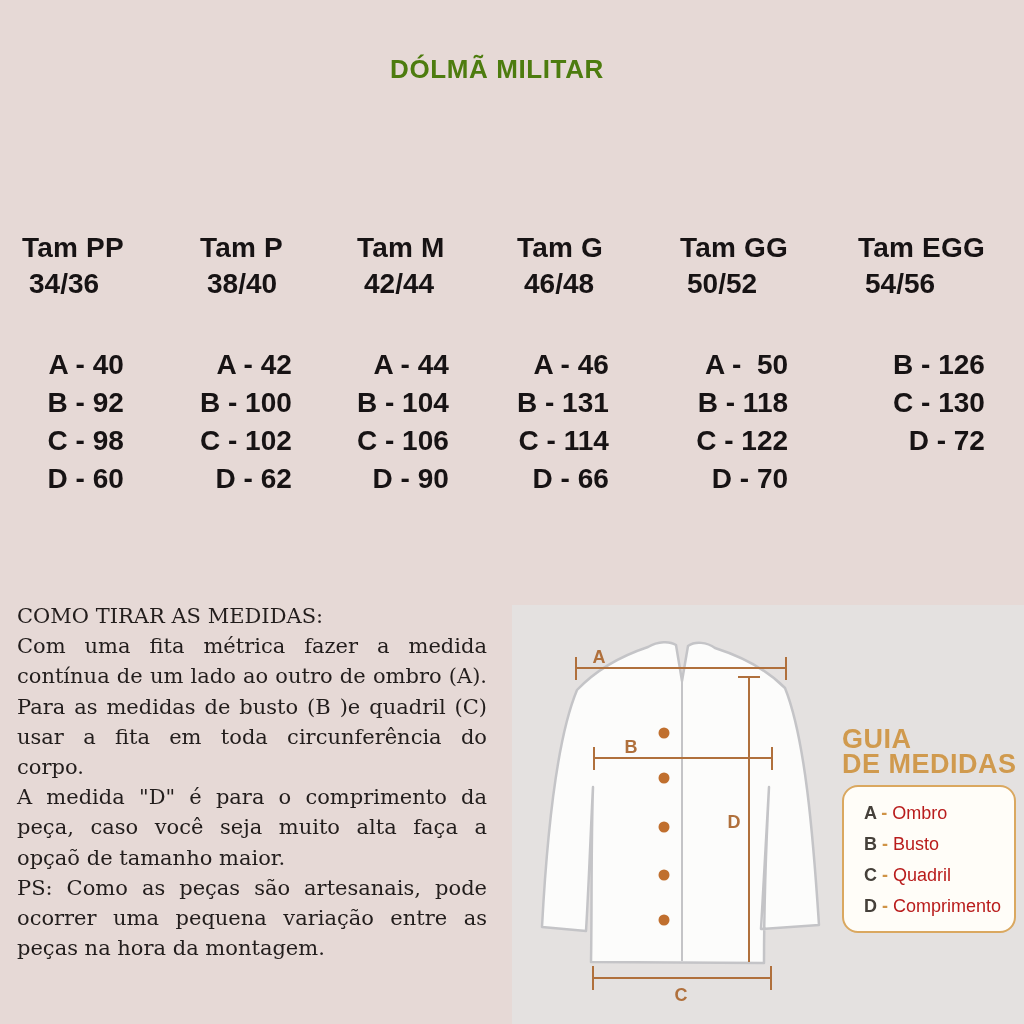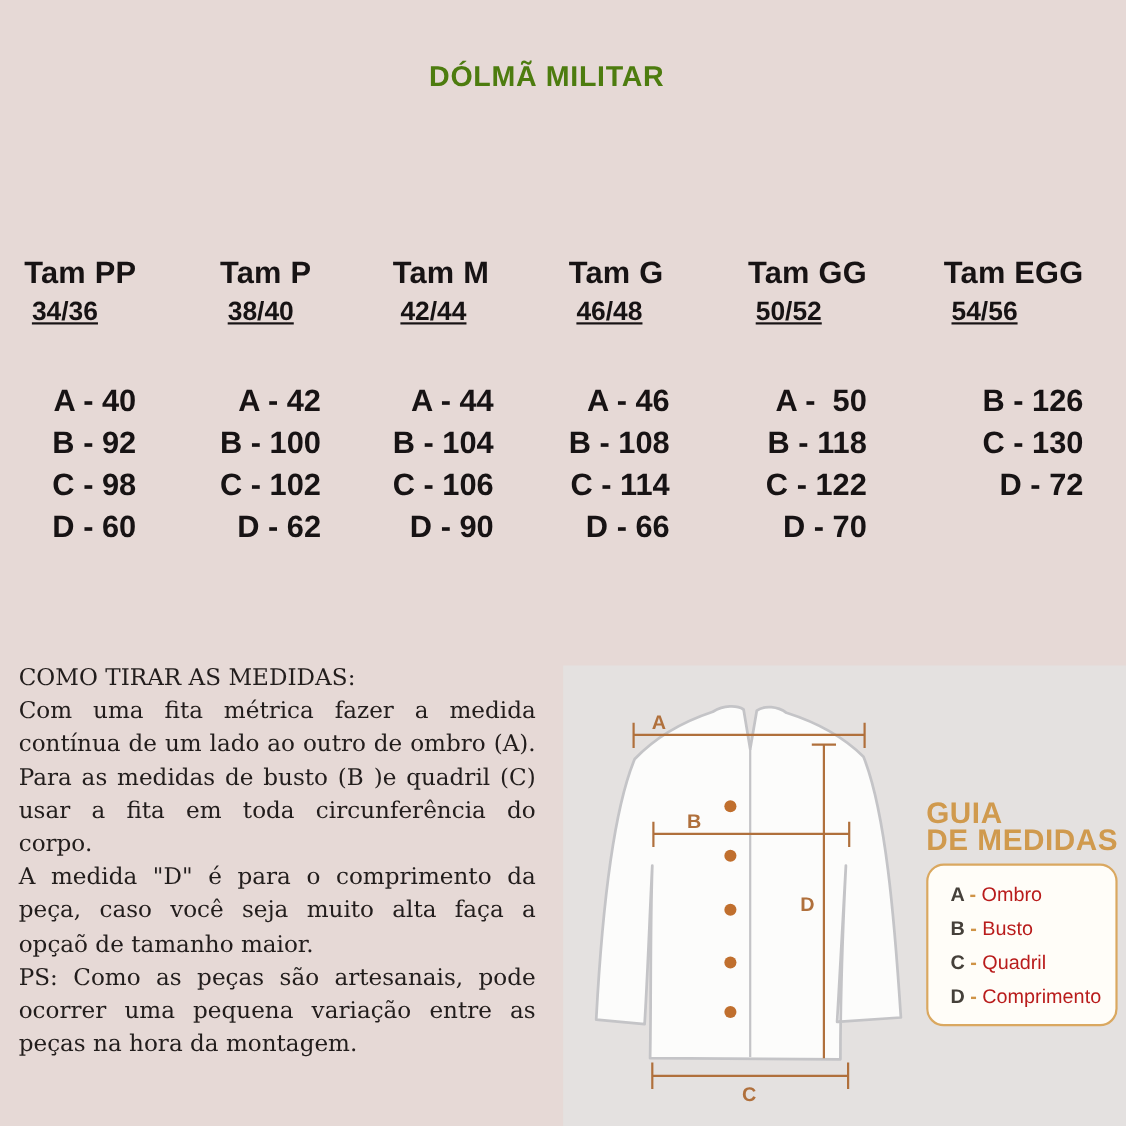--- a/index.html
+++ b/index.html
@@ -20,21 +20,21 @@
     font-size: 26px;
     font-weight: bold;
     letter-spacing: 0.6px;
     color: #4d7c0f;
   }
 
   
   .size-table { position: absolute; top: 232px; left: 0; width: 1024px; height: 270px; }
   .size-col { position: absolute; top: 0; }
   .col-h  { font-size: 28px; line-height: 32px; font-weight: bold; color: #171314; letter-spacing: 0.2px; }
-  .col-r  { font-size: 24px; line-height: 32px; font-weight: bold; color: #171314; margin-top: 4px; margin-left: 7px; text-decoration: underline; }
+  .col-r  { font-size: 28px; line-height: 32px; font-weight: bold; color: #171314; margin-top: 4px; margin-left: 7px; }
   .col-rows { margin-top: 46px; }
   .col-row { font-size: 28px; height: 38px; line-height: 38px; font-weight: bold; color: #171314; white-space: pre; text-align: right; }
 
   
   .instructions {
     position: absolute;
     left: 17px; top: 601px; width: 470px;
     font-family: "DejaVu Serif", serif;
     font-size: 21px;
     line-height: 30.2px;
@@ -109,21 +109,21 @@
           <div class="col-row">B - 104</div>
           <div class="col-row">C - 106</div>
           <div class="col-row">D - 90</div>
         </div>
       </div>
       <div class="size-col" style="left: 517px;">
         <div class="col-h">Tam G</div>
         <div class="col-r">46/48</div>
         <div class="col-rows">
           <div class="col-row">A - 46</div>
-          <div class="col-row">B - 108</div>
+          <div class="col-row">B - 131</div>
           <div class="col-row">C - 114</div>
           <div class="col-row">D - 66</div>
         </div>
       </div>
       <div class="size-col" style="left: 680px;">
         <div class="col-h">Tam GG</div>
         <div class="col-r">50/52</div>
         <div class="col-rows">
           <div class="col-row">A -  50</div>
           <div class="col-row">B - 118</div>

